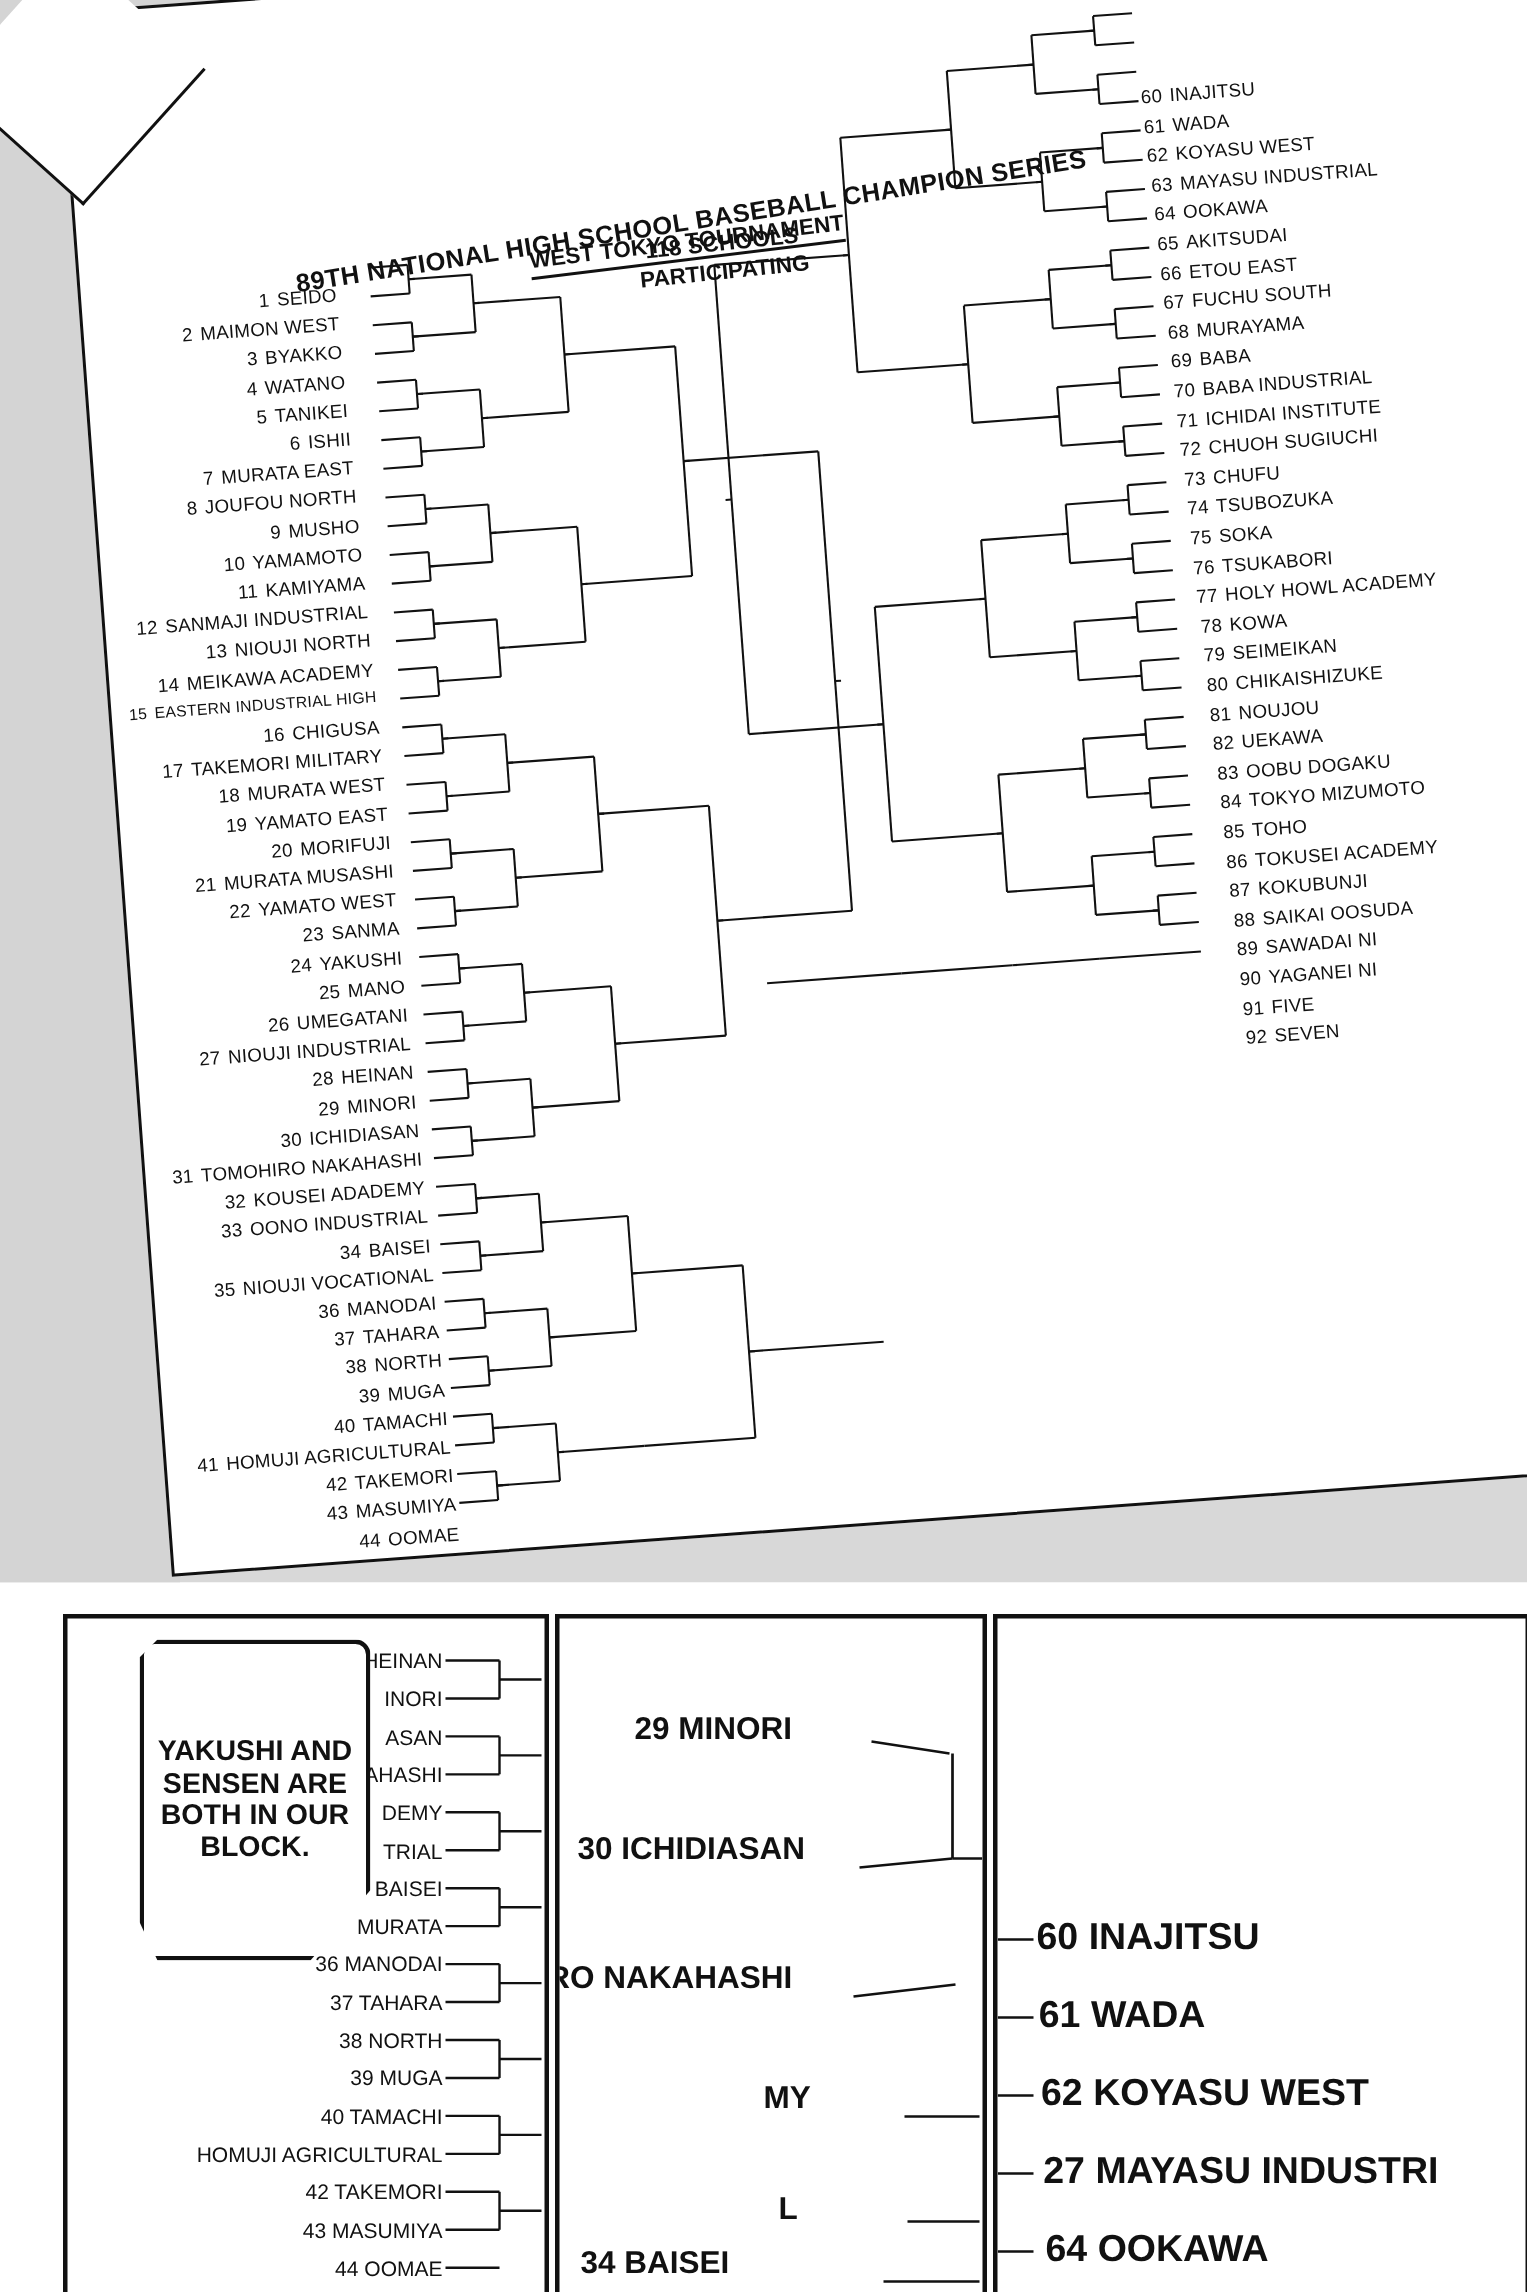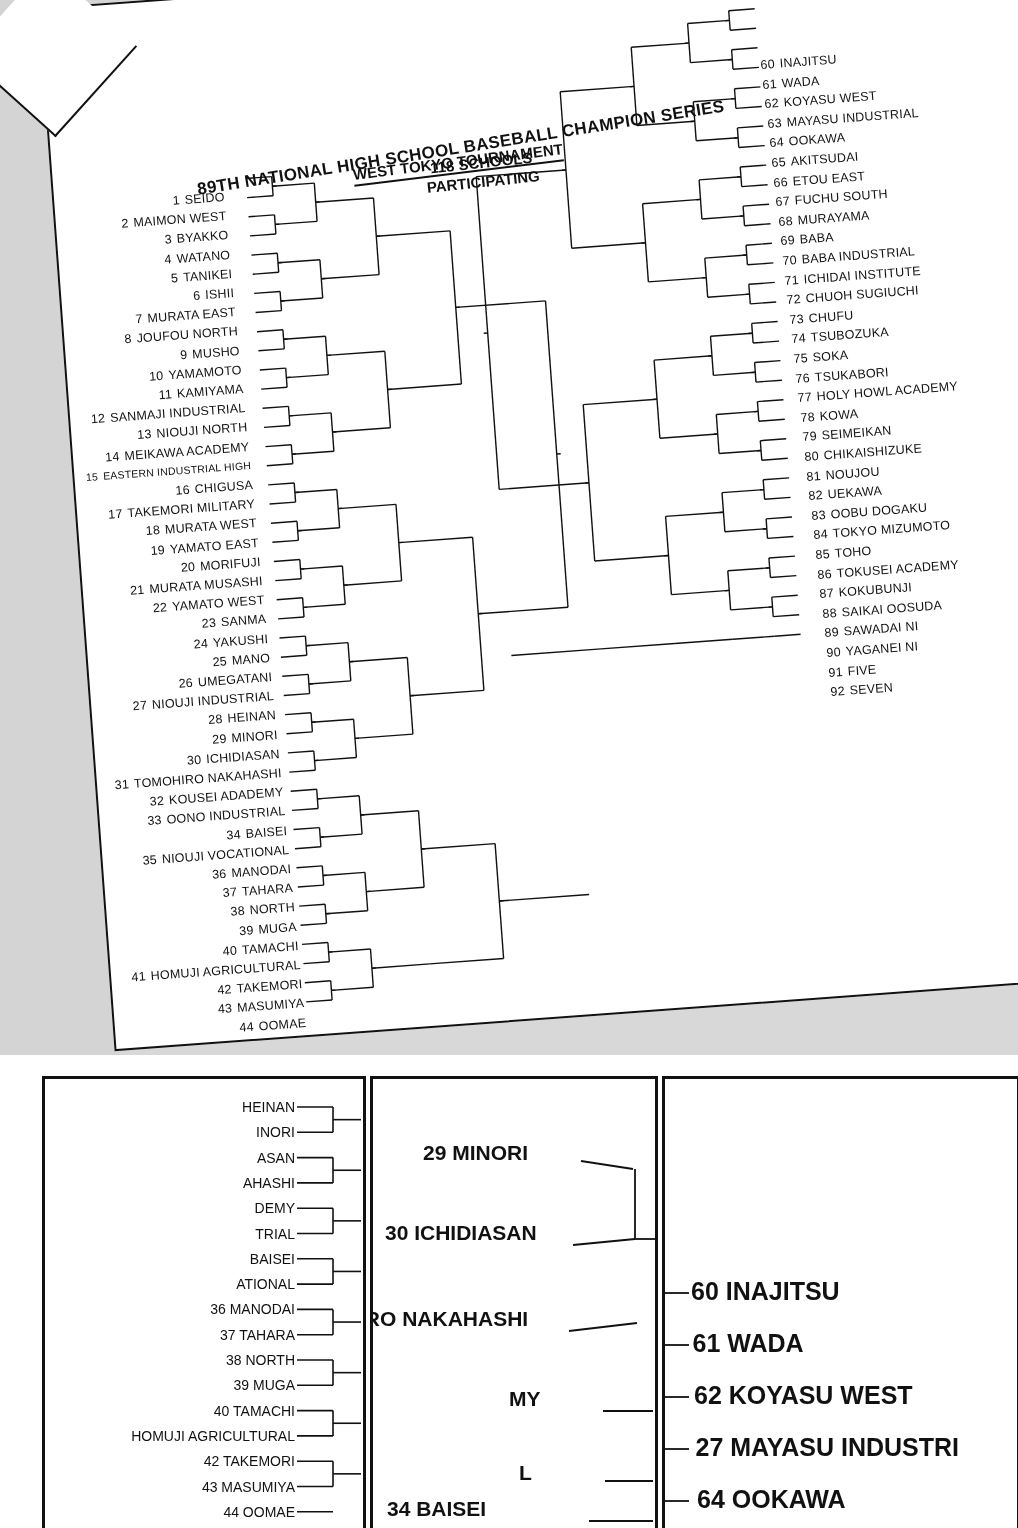--- a/index.html
+++ b/index.html
@@ -464,21 +464,21 @@
 
   <div class="panel" id="panel-a">
     <div id="panel-a-list">
         <div class="blist b-small" style="left: 0px; top: 20px; width: 250px; text-align: right;">HEINAN</div>
         <div class="blist b-small" style="left: 0px; top: 45.3px; width: 250px; text-align: right;">INORI</div>
         <div class="blist b-small" style="left: 0px; top: 70.6px; width: 250px; text-align: right;">ASAN</div>
         <div class="blist b-small" style="left: 0px; top: 95.9px; width: 250px; text-align: right;">AHASHI</div>
         <div class="blist b-small" style="left: 0px; top: 121.2px; width: 250px; text-align: right;">DEMY</div>
         <div class="blist b-small" style="left: 0px; top: 146.5px; width: 250px; text-align: right;">TRIAL</div>
         <div class="blist b-small" style="left: 0px; top: 171.8px; width: 250px; text-align: right;">BAISEI</div>
-        <div class="blist b-small" style="left: 0px; top: 197.1px; width: 250px; text-align: right;">ATIONAL</div>
+        <div class="blist b-small" style="left: 0px; top: 197.1px; width: 250px; text-align: right;">MURATA</div>
         <div class="blist b-small" style="left: 0px; top: 222.4px; width: 250px; text-align: right;">36  MANODAI</div>
         <div class="blist b-small" style="left: 0px; top: 247.7px; width: 250px; text-align: right;">37  TAHARA</div>
         <div class="blist b-small" style="left: 0px; top: 273px; width: 250px; text-align: right;">38  NORTH</div>
         <div class="blist b-small" style="left: 0px; top: 298.3px; width: 250px; text-align: right;">39  MUGA</div>
         <div class="blist b-small" style="left: 0px; top: 323.6px; width: 250px; text-align: right;">40  TAMACHI</div>
         <div class="blist b-small" style="left: 0px; top: 348.9px; width: 250px; text-align: right;">HOMUJI AGRICULTURAL</div>
         <div class="blist b-small" style="left: 0px; top: 374.2px; width: 250px; text-align: right;">42  TAKEMORI</div>
         <div class="blist b-small" style="left: 0px; top: 399.5px; width: 250px; text-align: right;">43  MASUMIYA</div>
         <div class="blist b-small" style="left: 0px; top: 424.8px; width: 250px; text-align: right;">44  OOMAE</div>
       </div>
@@ -512,20 +512,23 @@
           <line x1="288" y1="230.4" x2="288" y2="255.70000000000002"></line>
           <line x1="288" y1="243.05" x2="316" y2="243.05"></line>
           <line x1="288" y1="281" x2="288" y2="306.3"></line>
           <line x1="288" y1="293.65" x2="316" y2="293.65"></line>
           <line x1="288" y1="331.6" x2="288" y2="356.90000000000003"></line>
           <line x1="288" y1="344.25" x2="316" y2="344.25"></line>
           <line x1="288" y1="382.2" x2="288" y2="407.5"></line>
           <line x1="288" y1="394.85" x2="316" y2="394.85"></line>
         </g>
     </svg>
+    <div class="balloon" id="balloon-block">
+      <span>YAKUSHI AND SENSEN ARE BOTH IN OUR BLOCK.</span>
+    </div>
   </div>
 
   <div class="panel" id="panel-b">
     <div id="panel-b-list">
         <div class="blist b-mid" style="left: 50px; top: 62px;">29  MINORI</div>
         <div class="blist b-mid" style="left: 12px; top: 142px;">30  ICHIDIASAN</div>
         <div class="blist b-mid" style="left: -14px; top: 228px;">IRO NAKAHASHI</div>
         <div class="blist b-mid" style="left: 136px; top: 308px;">MY</div>
         <div class="blist b-mid" style="left: 146px; top: 382px;">L</div>
         <div class="blist b-mid" style="left: 14px; top: 418px;">34  BAISEI</div>

